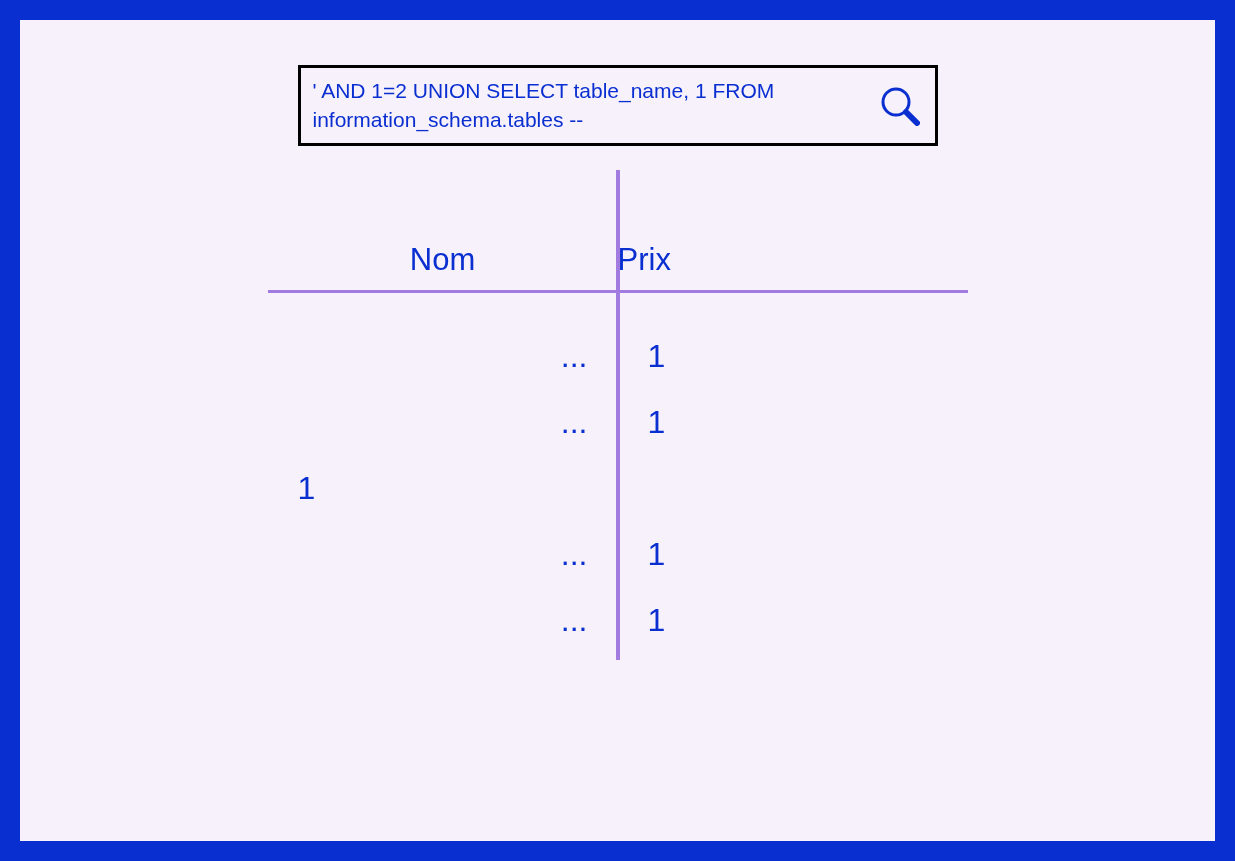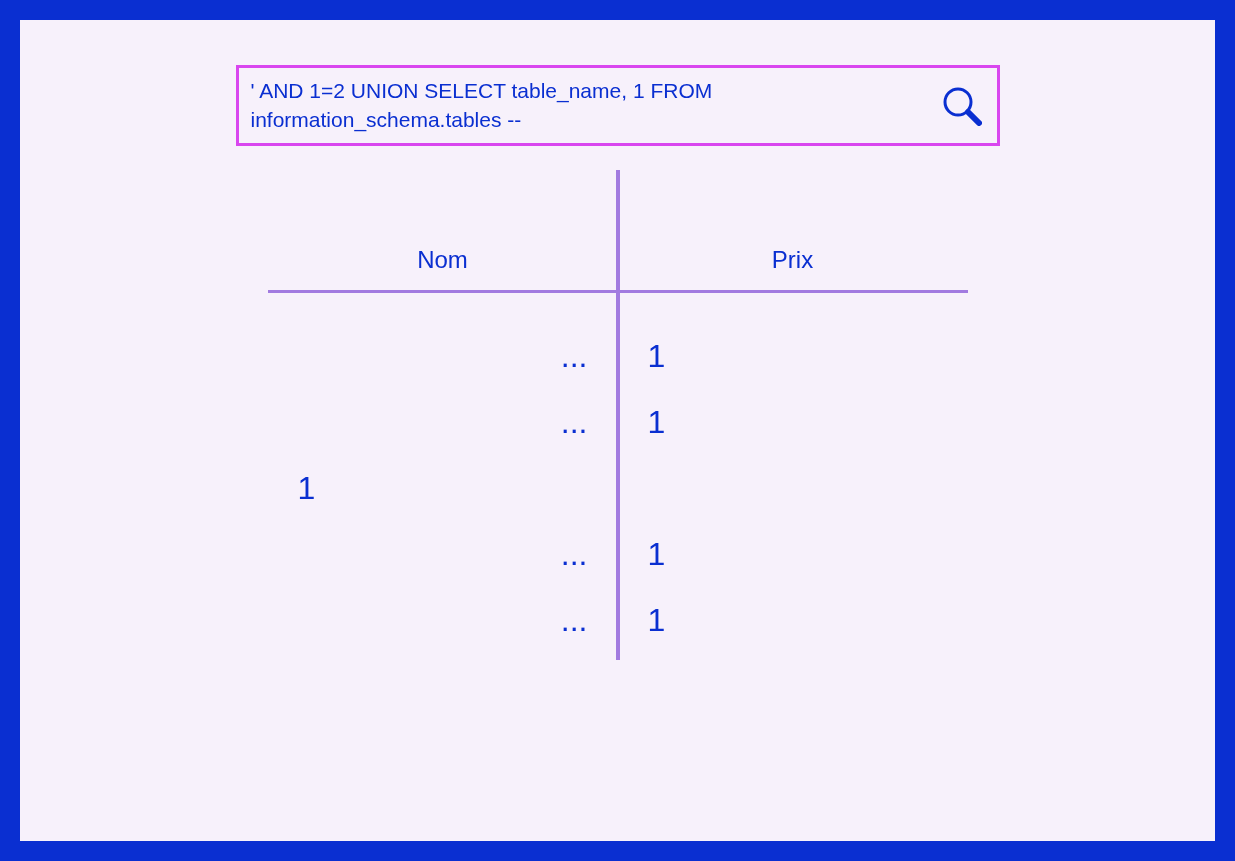--- a/index.html
+++ b/index.html
@@ -13,22 +13,22 @@
     width: 100%;
     height: 100%;
     background: #f7f1fb;
     position: relative;
   }
   .search-box {
     position: absolute;
     top: 45px;
     left: 50%;
     transform: translateX(-50%);
-    width: 764px;
-    border: 3px solid #d946ef;
+    width: 640px;
+    border: 3px solid #000000;
     background: #f7f1fb;
     display: flex;
     align-items: center;
     padding: 8px 12px;
   }
   .search-text {
     flex: 1;
     color: #0a2fd1;
     font-size: 21px;
     line-height: 1.4;
@@ -55,25 +55,25 @@
     position: relative;
     height: 60px;
     align-items: center;
   }
   .col-left {
     width: 350px;
     text-align: center;
   }
   .col-right {
     width: 350px;
-    text-align: center;
+    text-align: left;
   }
   .th {
     color: #0a2fd1;
-    font-size: 24px;
+    font-size: 31px;
     font-weight: 400;
   }
   .h-rule {
     height: 3px;
     background: #a27be0;
     width: 100%;
   }
   .table-rows {
     position: relative;
     padding-top: 30px;

